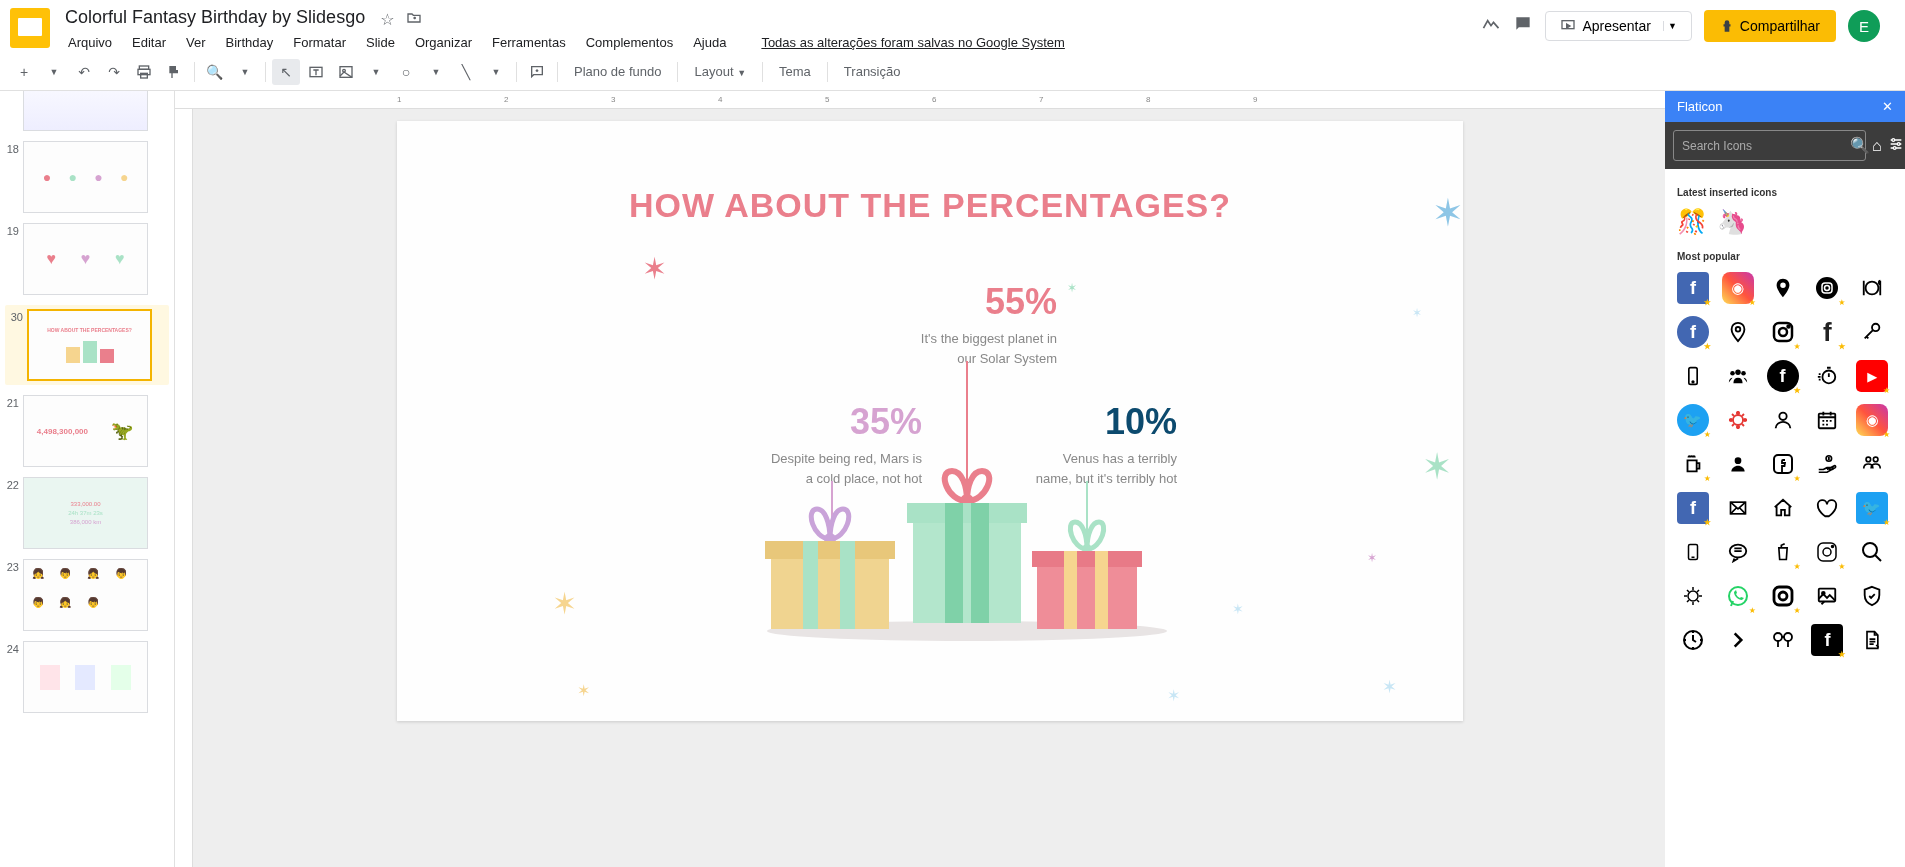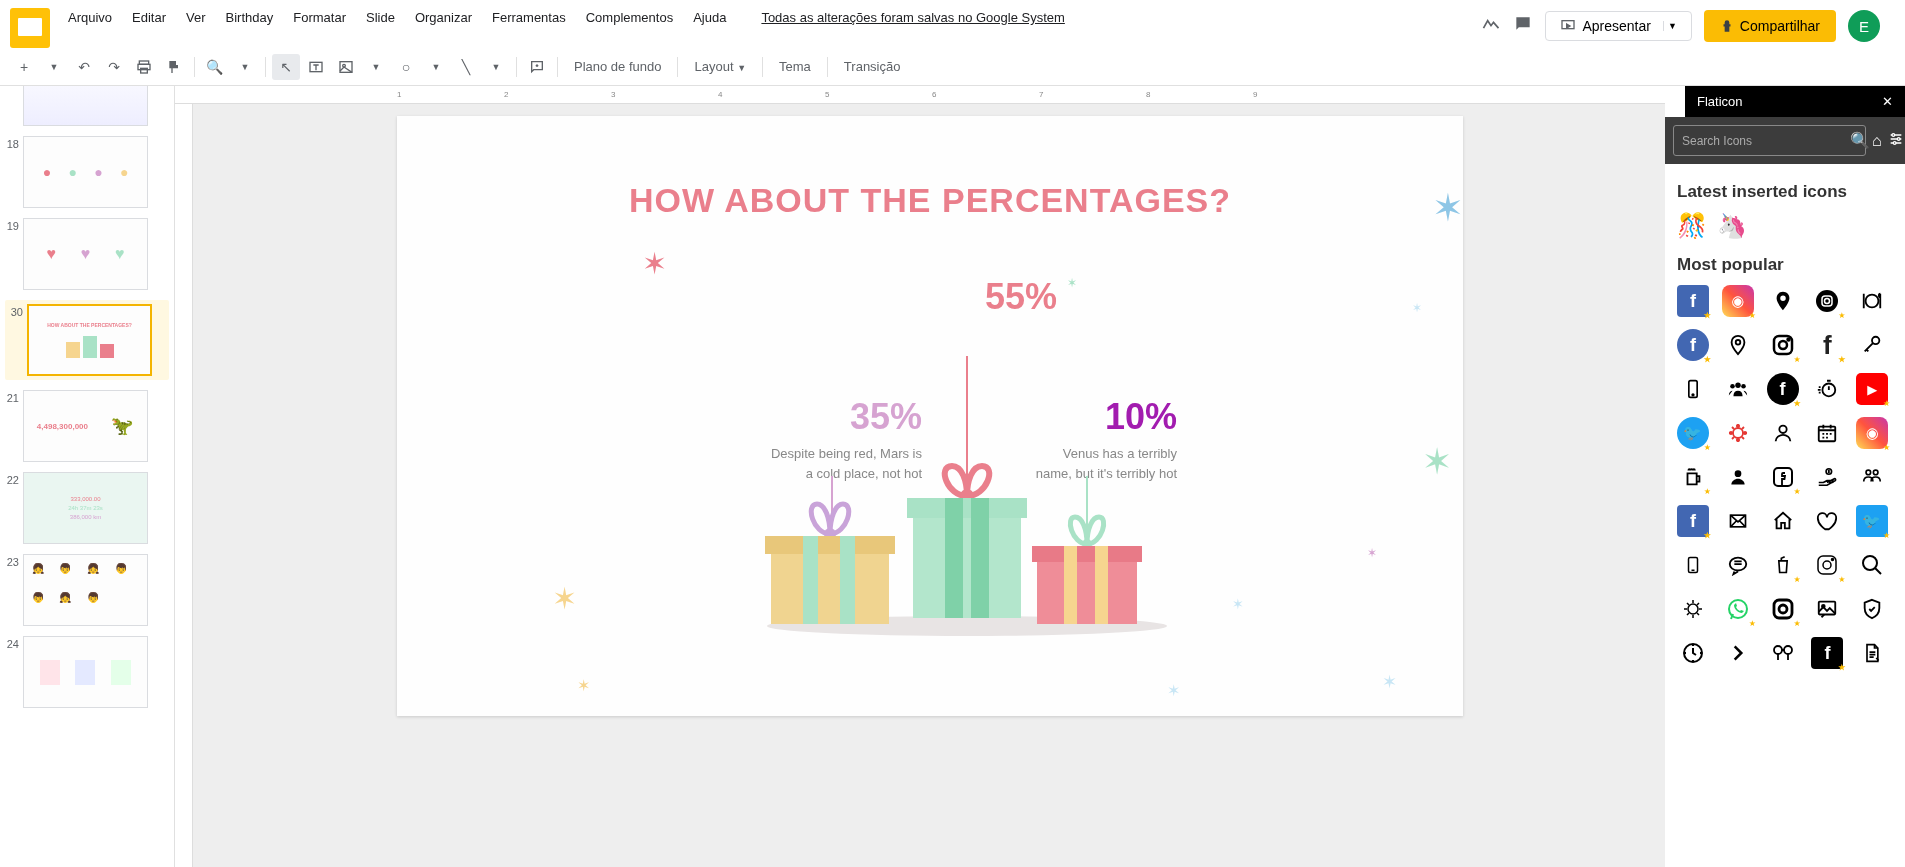--- a/index.html
+++ b/index.html
@@ -48,62 +48,72 @@
   .slide-title { text-align: center; font-size: 34px; font-weight: 800; color: #ea7f8c; margin-top: 65px; font-family: Arial Black, Arial; letter-spacing: 1px; }
   
   .stat { position: absolute; text-align: right; }
   .stat-pct { font-size: 36px; font-weight: 800; font-family: Arial Black, Arial; }
   .stat-desc { font-size: 13px; color: #888; margin-top: 6px; line-height: 1.5; }
   .stat.left { left: 345px; top: 280px; width: 180px; }
   .stat.left .stat-pct { color: #d6a3d1; }
   .stat.center { left: 480px; top: 160px; width: 180px; }
   .stat.center .stat-pct { color: #ea7f8c; }
   .stat.right { left: 600px; top: 280px; width: 180px; }
-  .stat.right .stat-pct { color: #a21caf; }
+  .stat.right .stat-pct { color: #0c4a6e; }
   
   .connector { position: absolute; width: 2px; }
   
   
   .gift { position: absolute; }
   
   .gift1 { left: 368px; top: 405px; }
   .gift2 { left: 510px; top: 370px; }
   .gift3 { left: 635px; top: 415px; }
   
   .shadow-ellipse { position: absolute; left: 370px; top: 500px; width: 400px; height: 20px; background: #e8e4e4; border-radius: 50%; }
   
   .star-deco { position: absolute; font-size: 30px; }
   
   
   .flaticon { width: 240px; background: #fff; display: flex; flex-direction: column; }
-  .ft-header { background: #000000; color: #fff; padding: 8px 12px; font-size: 13px; display: flex; justify-content: space-between; align-items: center; margin-left: 20px; }
+  .ft-header { background: #3b82f6; color: #fff; padding: 8px 12px; font-size: 13px; display: flex; justify-content: space-between; align-items: center; }
   .ft-search-row { background: #3c3c3c; padding: 8px; display: flex; gap: 6px; align-items: center; }
   .ft-search { flex: 1; display: flex; border: 1px solid #888; border-radius: 3px; background: #3c3c3c; }
   .ft-search input { flex: 1; background: transparent; border: none; padding: 6px 8px; color: #fff; font-size: 12px; outline: none; }
   .ft-search input::placeholder { color: #aaa; }
   .ft-hbtn { color: #fff; width: 20px; text-align: center; cursor: pointer; }
   .ft-body { flex: 1; overflow-y: auto; padding: 12px; }
-  .ft-section-title { font-size: 17px; font-weight: bold; color: #333; margin: 6px 0 10px 0; }
+  .ft-section-title { font-size: 10px; font-weight: bold; color: #333; margin: 6px 0 10px 0; }
   .ft-grid { display: grid; grid-template-columns: repeat(5, 1fr); gap: 12px 8px; }
   .ft-icon { width: 32px; height: 32px; display: flex; align-items: center; justify-content: center; font-size: 22px; cursor: pointer; color: #222; position: relative; }
   .yt-icon { background: #ff0000; color: #fff; border-radius: 5px; font-size: 13px; }
   .tw-icon { background: #1da1f2; color: #fff; border-radius: 50%; font-size: 15px; }
   .ig-grad { background: linear-gradient(45deg,#fd5,#ff543e,#c837ab); color:#fff; border-radius:8px; font-size:15px; }
   .fb-sq { background: #4267B2; color: #fff; border-radius: 4px; font-size: 18px; font-weight: bold; }
   .fb-circ { background: #4267B2; color: #fff; border-radius: 50%; font-size: 18px; font-weight: bold; }
   .crown { position: absolute; bottom: -3px; right: -2px; font-size: 8px; color: #fbbc04; }
   .recent-row { display: flex; gap: 10px; margin-bottom: 15px; }
   .recent-icon { font-size: 24px; cursor: pointer; }
 </style>
 </head>
 <body>
 
 <div class="header">
   <div class="logo"></div>
   <div style="flex:1">
+    <div class="title-row">
+      <span class="doc-title">Colorful Fantasy Birthday by Slidesgo</span>
+      <span class="star-icon">☆</span>
+      <span class="folder-icon">
+        <svg width="16" height="16" viewBox="0 0 24 24" fill="none" stroke="#5f6368" stroke-width="2">
+            <path d="M3 6h6l2 2h10v10H3z"></path>
+            <path d="M11 12h4m-2-2v4"></path>
+          </svg>
+      </span>
+    </div>
     <div class="menubar">
       <span>Arquivo</span>
       <span>Editar</span>
       <span>Ver</span>
       <span>Birthday</span>
       <span>Formatar</span>
       <span>Slide</span>
       <span>Organizar</span>
       <span>Ferramentas</span>
       <span>Complementos</span>
@@ -293,20 +303,23 @@
       <span class="star-deco" style="left:770px;top:565px;color:#c8e6f5;font-size:16px;">✶</span>
       <span class="star-deco" style="left:835px;top:480px;color:#c8e6f5;font-size:14px;">✶</span>
       <span class="star-deco" style="left:970px;top:430px;color:#d6a3d1;font-size:12px;">✶</span>
       <span class="star-deco" style="left:985px;top:555px;color:#c8e6f5;font-size:18px;">✶</span>
       <span class="star-deco" style="left:1015px;top:185px;color:#c8e6f5;font-size:12px;">✶</span>
       <span class="star-deco" style="left:1025px;top:325px;color:#a9e2c6;font-size:36px;">✶</span>
       <span class="star-deco" style="left:1035px;top:70px;color:#8ec6e6;font-size:38px;">✶</span>
 
       <div class="stat center">
         <div class="stat-pct">55%</div>
+        <div class="stat-desc">
+          <span>It's the biggest planet in</span><br><span>our Solar System</span>
+        </div>
       </div>
       <div class="stat left">
         <div class="stat-pct">35%</div>
         <div class="stat-desc">
           <span>Despite being red, Mars is</span><br><span>a cold place, not hot</span>
         </div>
       </div>
       <div class="stat right">
         <div class="stat-pct">10%</div>
         <div class="stat-desc">

